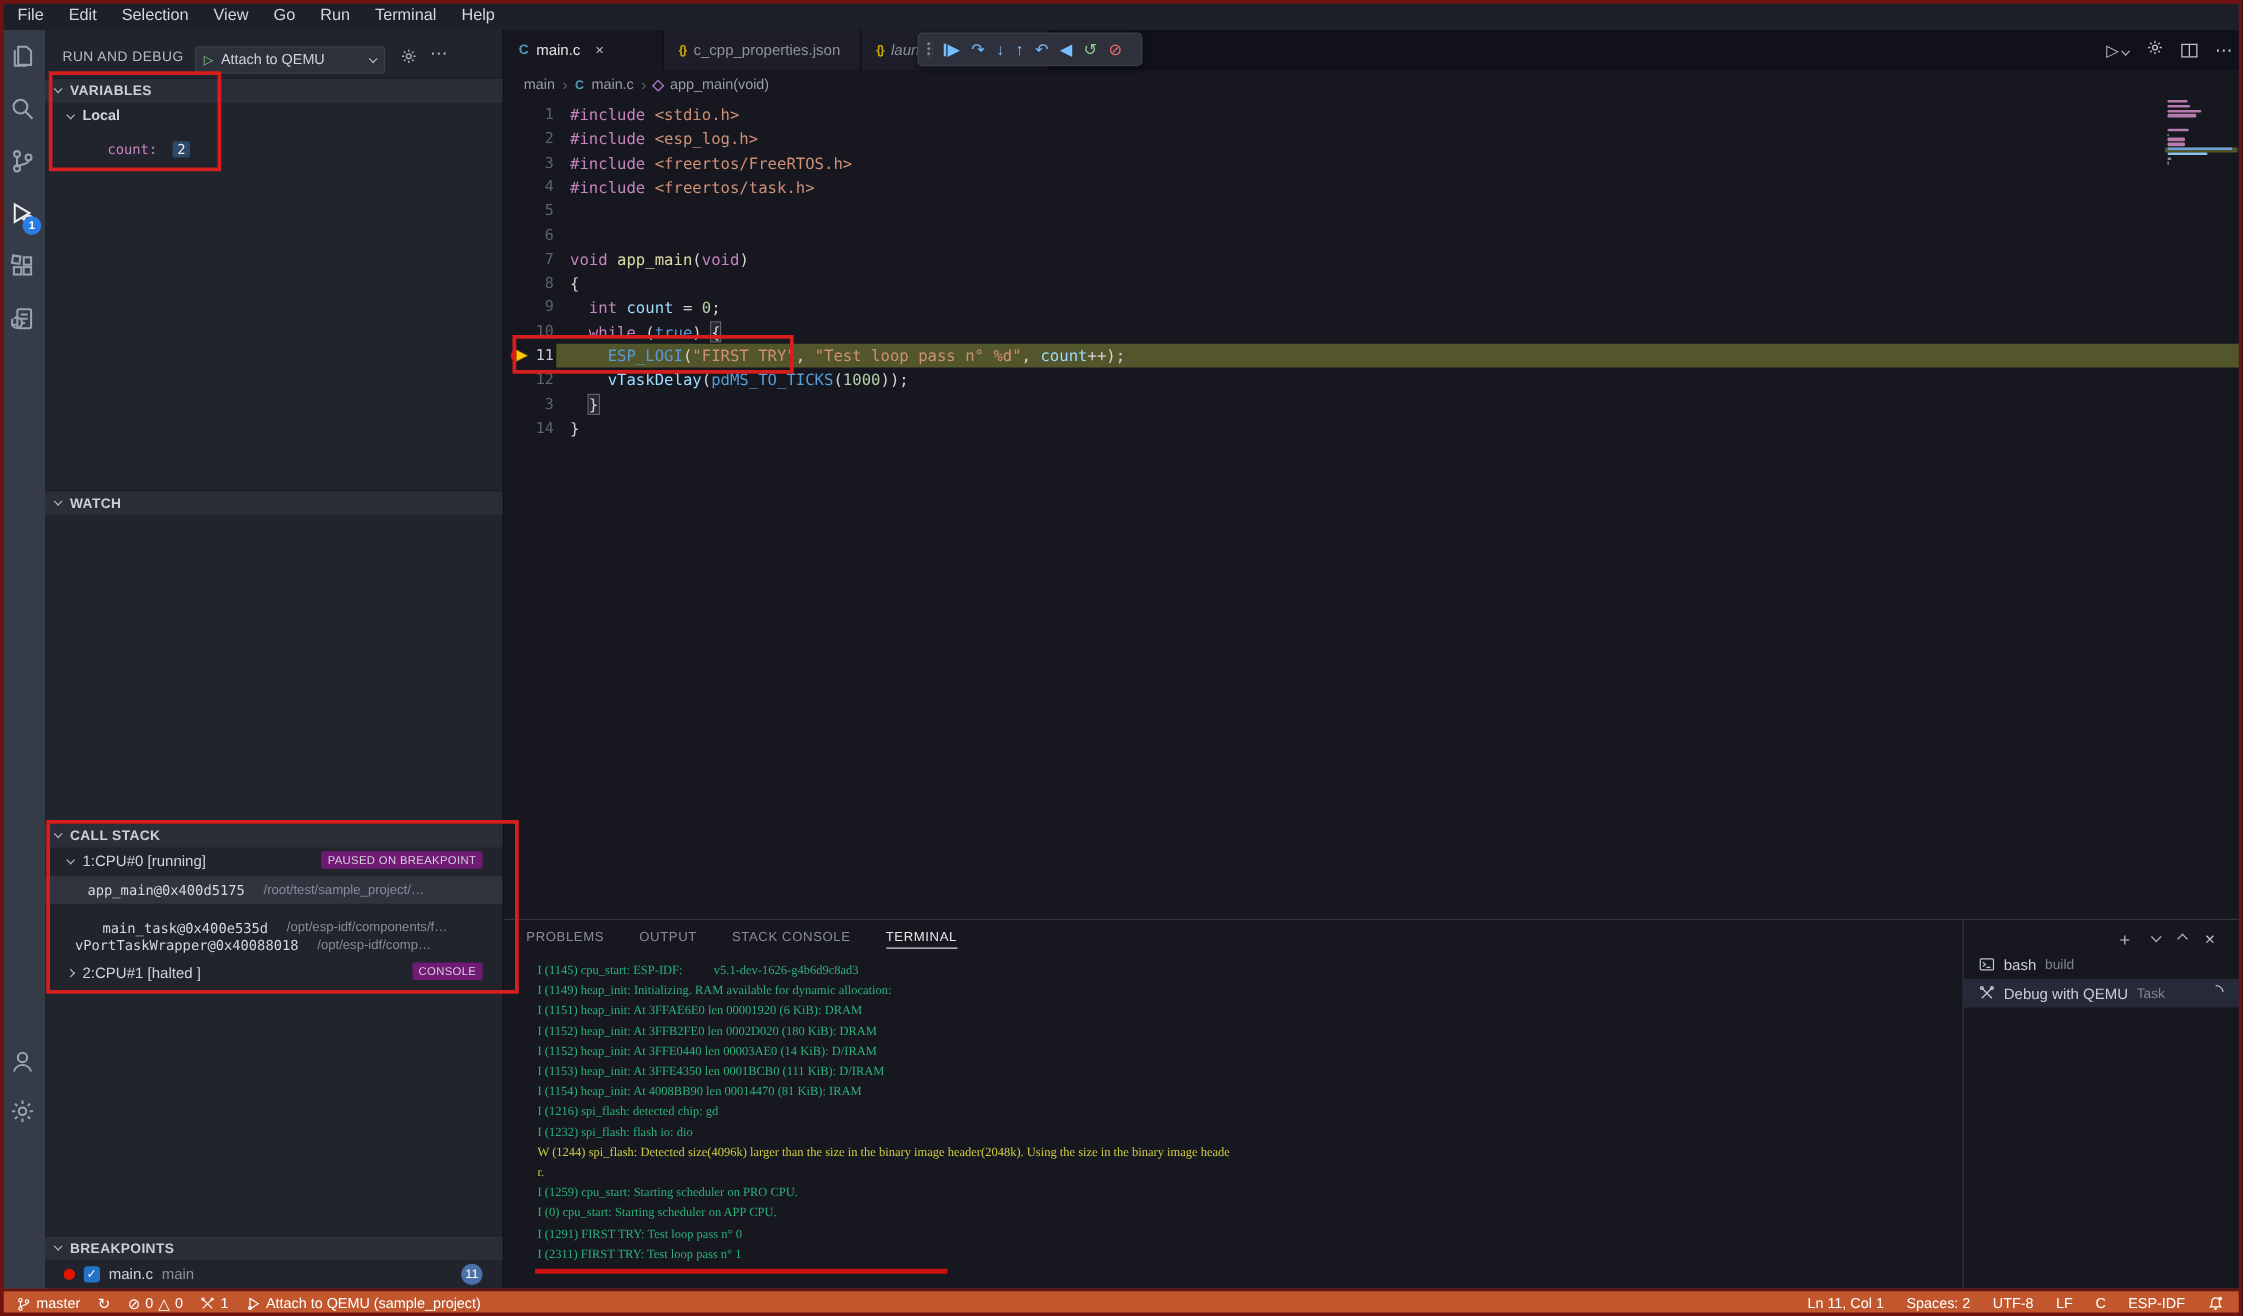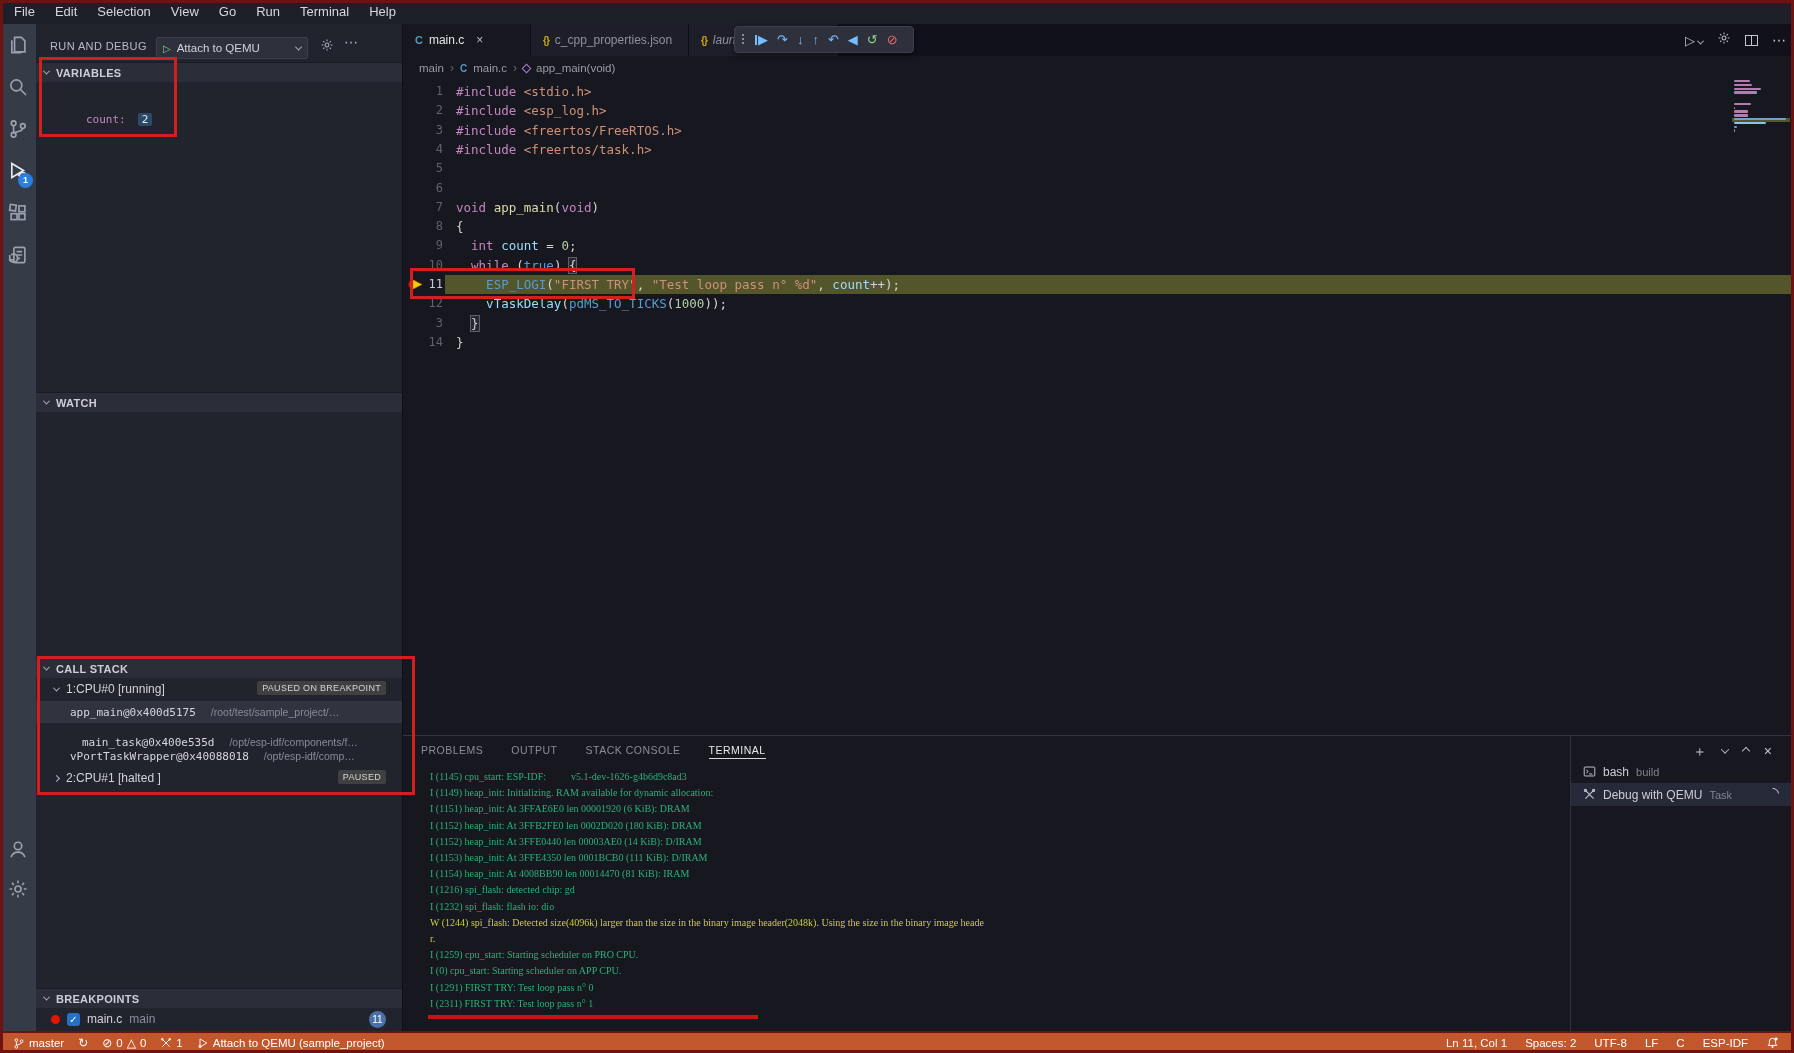--- a/index.html
+++ b/index.html
@@ -30,21 +30,21 @@
   .sb-dots{position:absolute;left:308px;top:10px;color:#aeb2bd;font-size:14px;letter-spacing:1px;}
   .sec-header{position:absolute;left:0;width:100%;height:20px;background:#2b2d38;display:flex;align-items:center;
     gap:7px;padding-left:8px;font-size:11px;font-weight:bold;color:#cdced6;letter-spacing:.3px;border-top:1px solid #1a1b23;}
   .chev{display:inline-block;width:5px;height:5px;border-right:1.3px solid #b6b9c3;border-bottom:1.3px solid #b6b9c3;}
   .chev.down{transform:rotate(45deg) translate(-1px,-1px);}
   .chev.right{transform:rotate(-45deg);}
   .sb-row{position:absolute;left:0;width:100%;height:22px;display:flex;align-items:center;gap:7px;font-size:12px;color:#d2d3da;}
   .mono{font-family:"DejaVu Sans Mono",monospace;}
   .var-name{color:#c586c0;font-size:11px;}
   .var-chip{background:#2c4a68;color:#e4ebf3;font-size:11px;padding:0 4px;border-radius:2px;margin-left:5px;}
-  .cs-badge{position:absolute;right:16px;top:3px;background:#404040;color:#d2d4da;font-size:9px;
+  .cs-badge{position:absolute;right:16px;top:3px;background:#701a75;color:#d2d4da;font-size:9px;
     padding:2px 5px;border-radius:2px;letter-spacing:.3px;}
   .frame-fn{font-family:"DejaVu Sans Mono",monospace;font-size:11px;color:#d6d7dd;white-space:nowrap;}
   .frame-path{font-size:10.5px;color:#868c99;margin-left:8px;white-space:nowrap;}
   .sb-row.selected{background:#31333e;}
   .bp-dot{width:9px;height:9px;border-radius:50%;background:#e51400;margin-left:3px;}
   .cb{width:13px;height:13px;background:#2472c8;border-radius:3px;color:#fff;font-size:10px;line-height:13px;text-align:center;}
   .num-badge{position:absolute;right:16px;top:3px;width:17px;height:17px;border-radius:50%;background:#4c70a8;
     color:#fff;font-size:10px;line-height:17px;text-align:center;}
   .dim{color:#8a8f9b;}
   
@@ -203,20 +203,24 @@
             <path d="M8 1.8v2M8 12.2v2M1.8 8h2M12.2 8h2M3.6 3.6l1.4 1.4M11 11l1.4 1.4M12.4 3.6L11 5M5 11l-1.4 1.4"></path>
           </svg>
       </span>
       <span class="sb-dots">⋯</span>
     </div>
 
     <div class="sec-header" style="top:38px;">
       <span class="chev down"></span>
       <span>VARIABLES</span>
     </div>
+    <div class="sb-row" style="top:58px;padding-left:18px;">
+      <span class="chev down"></span>
+      <span style="font-weight:bold;font-size:11.5px;">Local</span>
+    </div>
     <div class="sb-row mono" style="top:80px;padding-left:50px;align-items:flex-end;">
       <span class="var-name">count:</span>
         <span class="var-chip">2</span>
     </div>
 
     <div class="sec-header" style="top:368px;">
       <span class="chev down"></span>
       <span>WATCH</span>
     </div>
 
@@ -230,28 +234,28 @@
       <span class="cs-badge">PAUSED ON BREAKPOINT</span>
     </div>
     <div class="sb-row selected" style="top:677px;padding-left:34px;text-align:right;">
       <span class="frame-fn">app_main@0x400d5175</span>
       <span class="frame-path">/root/test/sample_project/…</span>
     </div>
     <div class="sb-row" style="top:707px;padding-left:18px;margin-left:28px;">
       <span class="frame-fn">main_task@0x400e535d</span>
       <span class="frame-path">/opt/esp-idf/components/f…</span>
     </div>
-    <div class="sb-row" style="top:721px;padding-left:34px;">
+    <div class="sb-row" style="top:721px;padding-left:24px;">
       <span class="frame-fn">vPortTaskWrapper@0x40088018</span>
       <span class="frame-path">/opt/esp-idf/comp…</span>
     </div>
     <div class="sb-row" style="top:743px;padding-left:18px;">
       <span class="chev right"></span>
       <span>2:CPU#1 [halted ]</span>
-      <span class="cs-badge">PAUSED</span>
+      <span class="cs-badge">CONSOLE</span>
     </div>
 
     <div class="sec-header" style="top:964px;">
       <span class="chev down"></span>
       <span>BREAKPOINTS</span>
     </div>
     <div class="sb-row" style="top:984px;padding-left:12px;">
       <span class="bp-dot"></span>
       <span class="cb">✓</span>
       <span>main.c</span>

